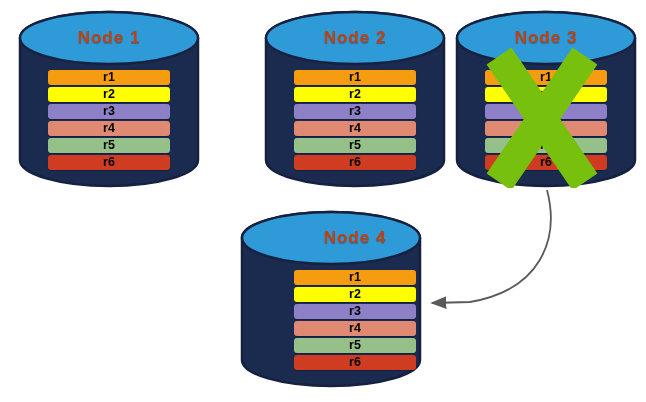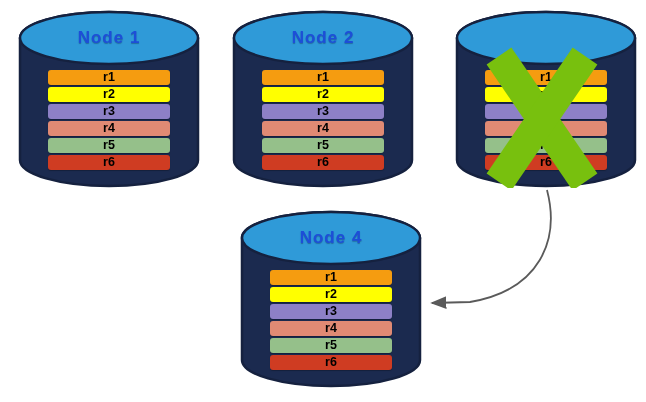--- a/index.html
+++ b/index.html
@@ -24,21 +24,21 @@
     position: absolute;
     left: 0;
     top: 0;
     overflow: visible;
   }
   .node-title {
     position: absolute;
     left: 0;
     width: 100%;
     text-align: center;
-    color: #1d4ed8;
+    color: #c2410c;
     font-weight: bold;
     font-size: 17px;
     letter-spacing: 1px;
     font-family: "Liberation Sans", sans-serif;
     text-shadow: 0 1px 1px rgba(10,25,55,0.35);
     pointer-events: none;
   }
   .rows {
     position: absolute;
     left: 0;
@@ -106,21 +106,21 @@
             <span class="row-label">r4</span>
           </div>
           <div class="row" style="background: rgb(149, 192, 138); width: 122px;">
             <span class="row-label">r5</span>
           </div>
           <div class="row" style="background: rgb(207, 60, 34); width: 122px;">
             <span class="row-label">r6</span>
           </div>
         </div>
       </div>
-      <div class="node" style="left: 232px; top: 10px; width: 182px; height: 178px;">
+      <div class="node" style="left: 264px; top: 10px; width: 182px; height: 178px;">
         <svg class="node-svg" width="182" height="178" viewBox="0 0 182 178">
           <path d="M 2 28 L 2 150 A 89 26 0 0 0 180 150 L 180 28 A 89 26 0 0 0 2 28 Z" fill="#1b2a4f" stroke="#15213f" stroke-width="2.5"></path>
           <ellipse cx="91" cy="28" rx="89" ry="26" fill="#2f9ad8" stroke="#15213f" stroke-width="2.5"></ellipse>
         </svg>
         <div class="node-title" style="top: 18px;">Node  2</div>
         <div class="rows" style="top: 60px;">
           <div class="row" style="background: rgb(245, 156, 16); width: 122px;">
             <span class="row-label">r1</span>
           </div>
           <div class="row" style="background: rgb(255, 255, 0); width: 122px;">
@@ -138,20 +138,21 @@
           <div class="row" style="background: rgb(207, 60, 34); width: 122px;">
             <span class="row-label">r6</span>
           </div>
         </div>
       </div>
       <div class="node" style="left: 455px; top: 10px; width: 182px; height: 178px;">
         <svg class="node-svg" width="182" height="178" viewBox="0 0 182 178">
           <path d="M 2 28 L 2 150 A 89 26 0 0 0 180 150 L 180 28 A 89 26 0 0 0 2 28 Z" fill="#1b2a4f" stroke="#15213f" stroke-width="2.5"></path>
           <ellipse cx="91" cy="28" rx="89" ry="26" fill="#2f9ad8" stroke="#15213f" stroke-width="2.5"></ellipse>
         </svg>
+        <div class="node-title" style="top: 18px;">Node  3</div>
         <div class="rows" style="top: 60px;">
           <div class="row" style="background: rgb(245, 156, 16); width: 122px;">
             <span class="row-label">r1</span>
           </div>
           <div class="row" style="background: rgb(255, 255, 0); width: 122px;">
             <span class="row-label">r2</span>
           </div>
           <div class="row" style="background: rgb(141, 128, 198); width: 122px;">
             <span class="row-label">r3</span>
           </div>
@@ -165,21 +166,21 @@
             <span class="row-label">r6</span>
           </div>
         </div>
         <svg class="xmark" width="182" height="178" viewBox="0 0 182 178" style="left: 0px; top: 0px;">
           <g stroke="#78c00e" stroke-width="30" stroke-linecap="butt">
             <line x1="44" y1="46" x2="130" y2="172"></line>
             <line x1="130" y1="46" x2="44" y2="172"></line>
           </g>
         </svg>
       </div>
-      <div class="node" style="left: 240px; top: 210px; width: 182px; height: 178px;">
+      <div class="node" style="left: 240px; top: 210px; width: 182px; height: 178px; padding-left: 48px;">
         <svg class="node-svg" width="182" height="178" viewBox="0 0 182 178">
           <path d="M 2 28 L 2 150 A 89 26 0 0 0 180 150 L 180 28 A 89 26 0 0 0 2 28 Z" fill="#1b2a4f" stroke="#15213f" stroke-width="2.5"></path>
           <ellipse cx="91" cy="28" rx="89" ry="26" fill="#2f9ad8" stroke="#15213f" stroke-width="2.5"></ellipse>
         </svg>
         <div class="node-title" style="top: 18px;">Node  4</div>
         <div class="rows" style="top: 60px;">
           <div class="row" style="background: rgb(245, 156, 16); width: 122px;">
             <span class="row-label">r1</span>
           </div>
           <div class="row" style="background: rgb(255, 255, 0); width: 122px;">

